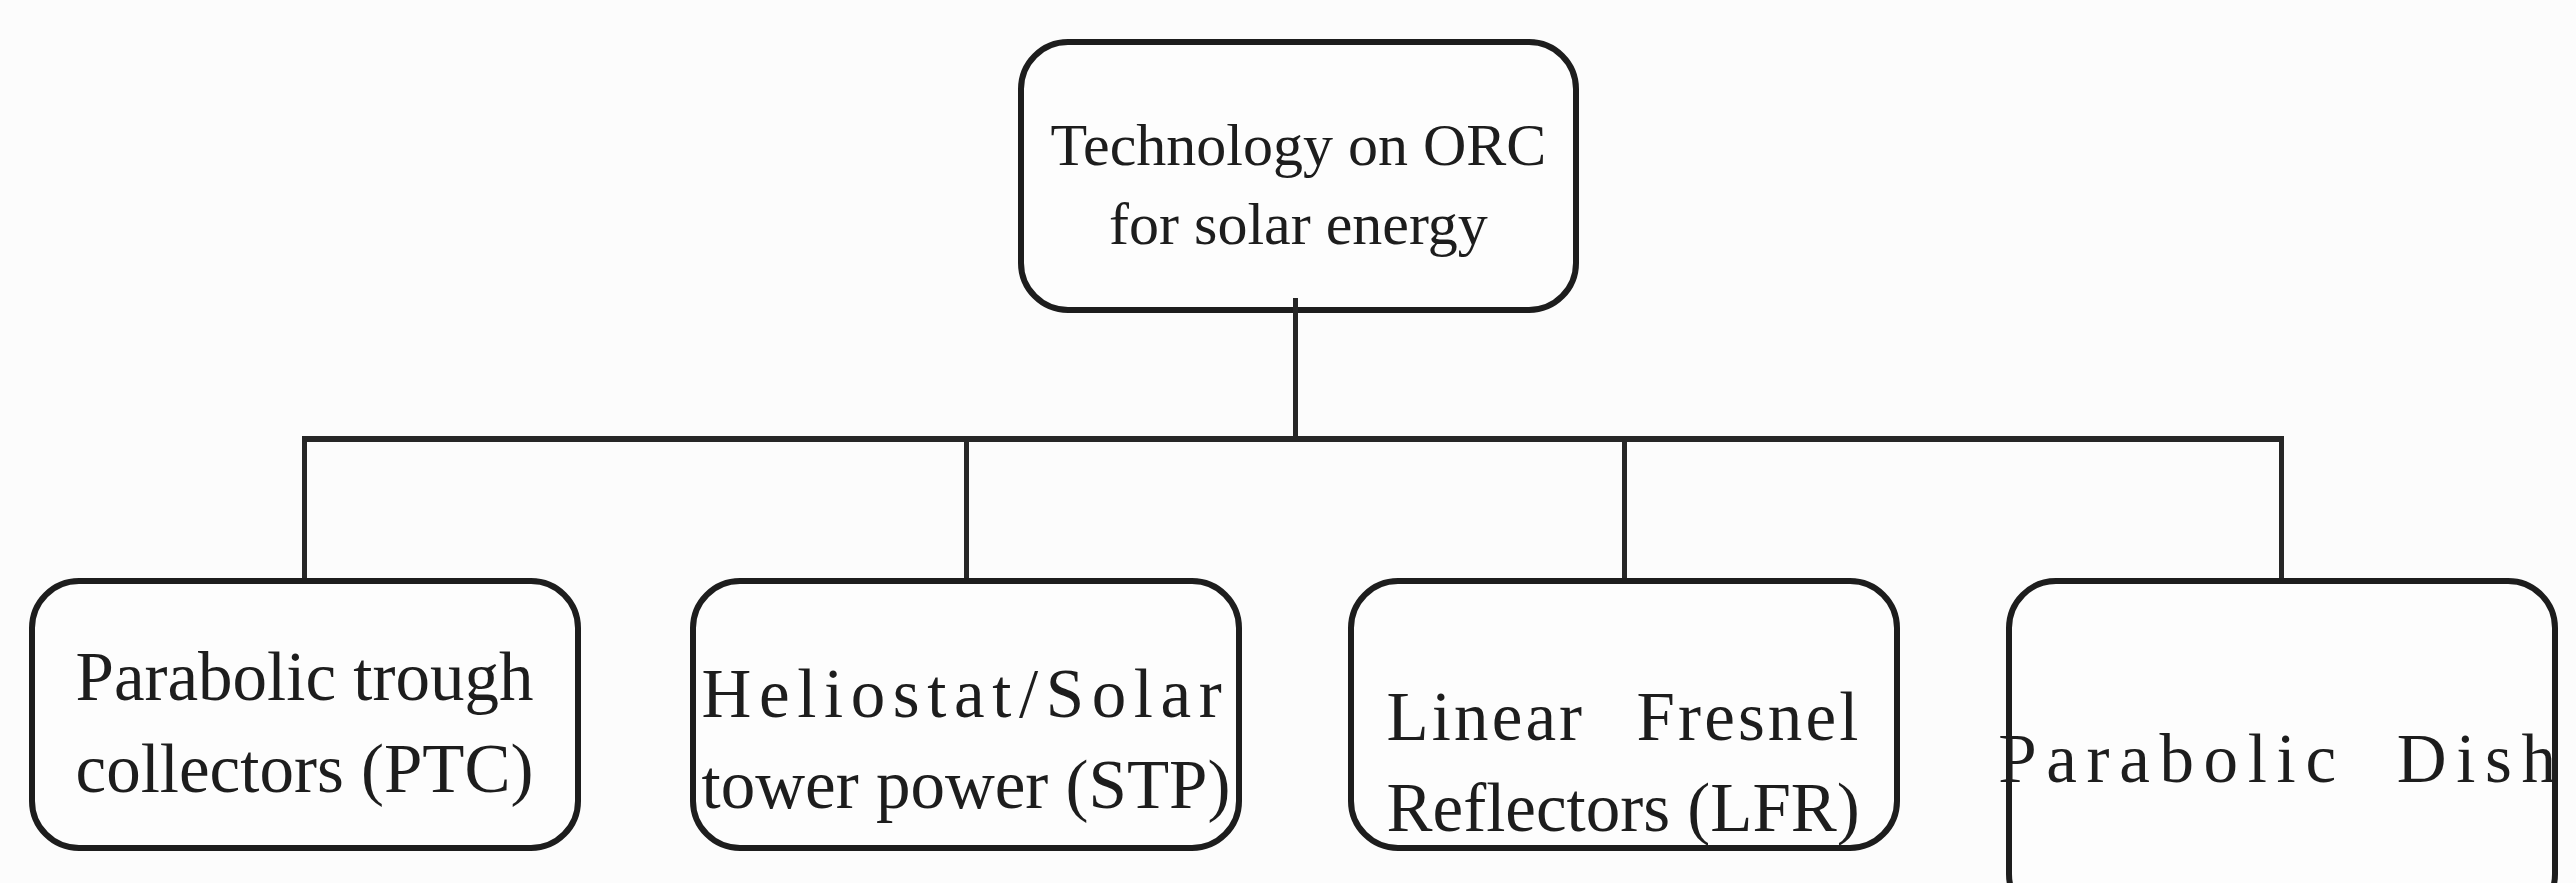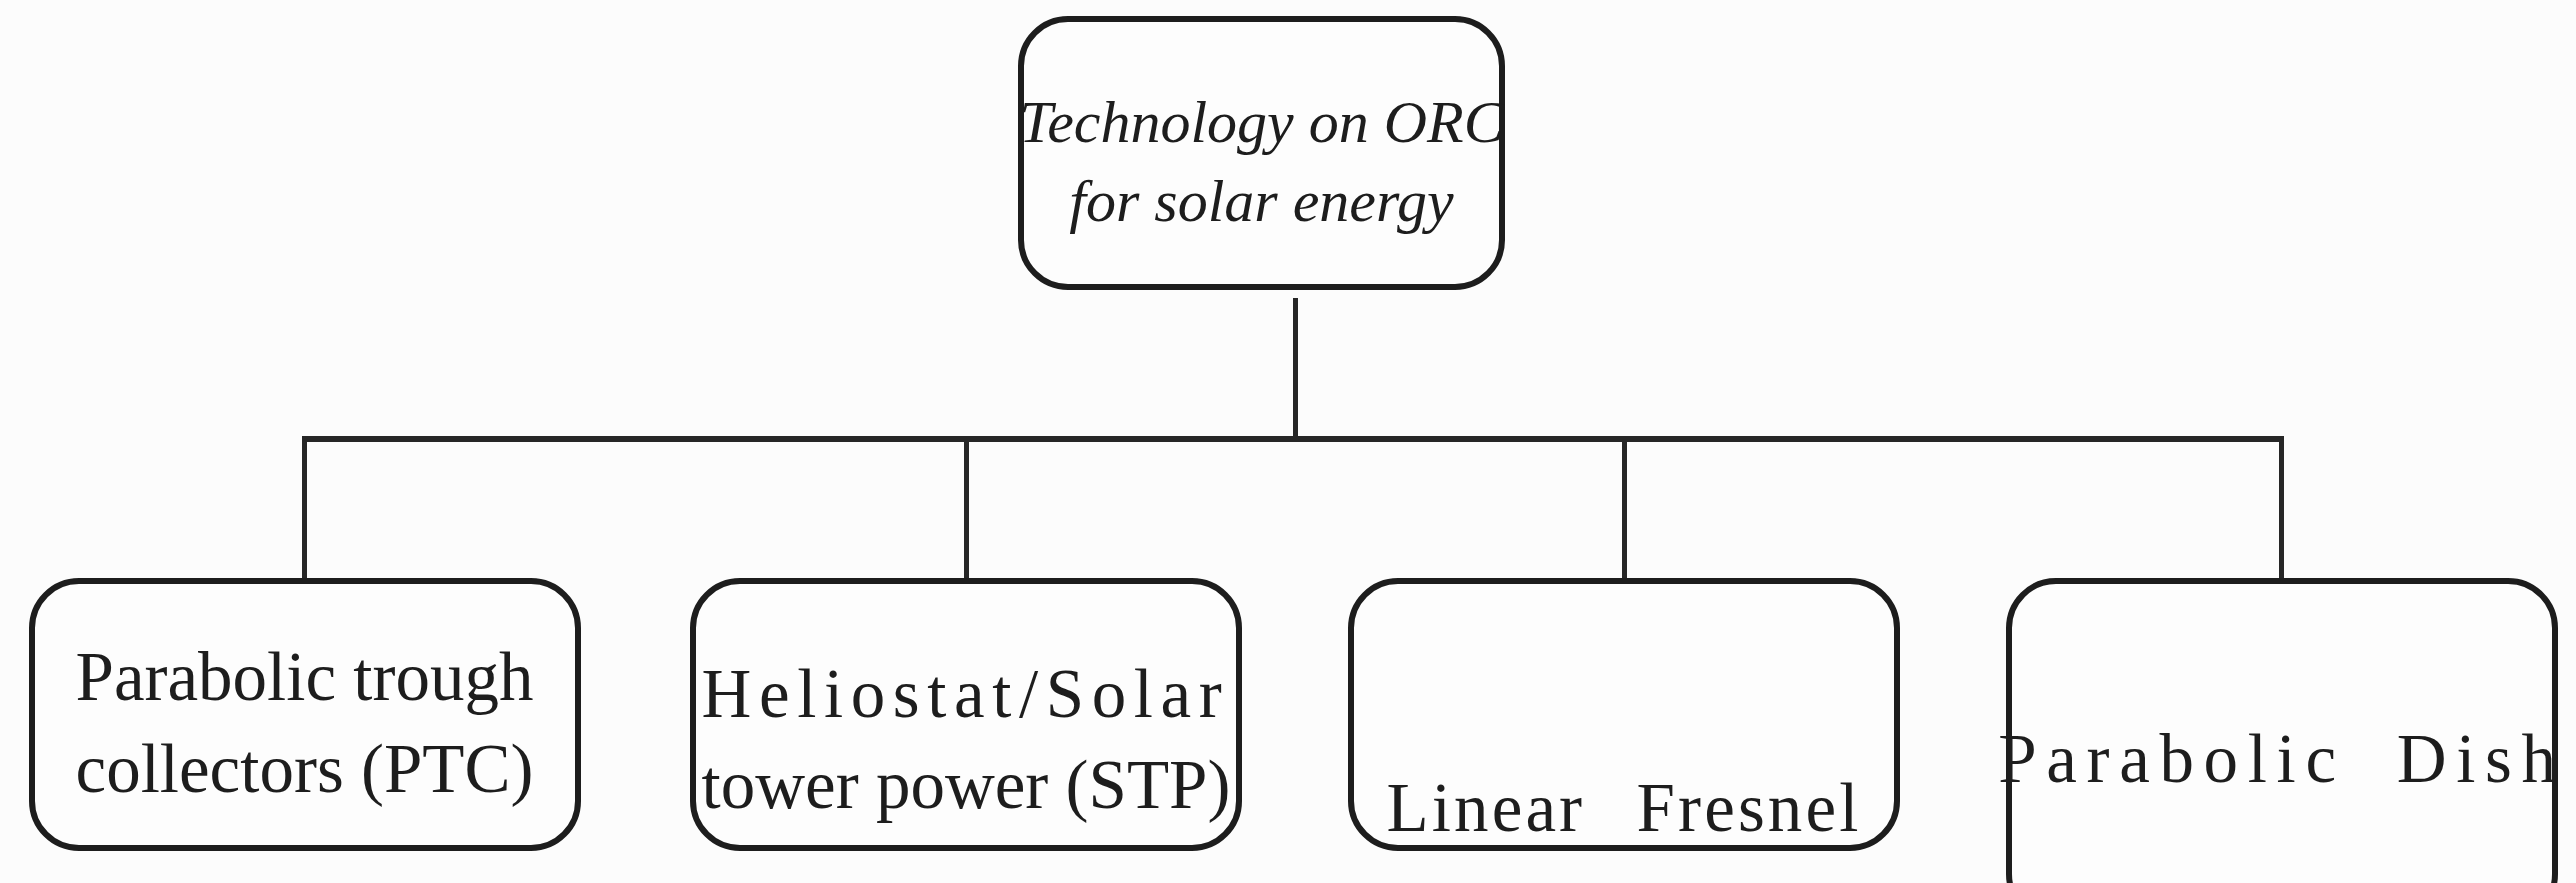--- a/index.html
+++ b/index.html
@@ -33,21 +33,21 @@
     line-height: 1.32;
     color: #1d1d1d;
     transform: translateY(8.6px);
     white-space: nowrap;
   }
   .node.root-node .tb {
     text-align: center;
     font-size: 60px;
   }
   
-  .root-node { left: 1018px; top: 16px;  width: 487px; height: 274px; font-style: italic; }
+  .root-node { left: 1018px; top: 39px;  width: 561px; height: 274px; }
   .n1        { left: 28.5px;   top: 578px; width: 552px; height: 273px; }
   .n2        { left: 690px;  top: 578px; width: 552px; height: 273px; }
   .n3        { left: 1348px; top: 578px; width: 552px; height: 273px; align-items: flex-end; }
   .n4        { left: 2006px; top: 578px; width: 552px; height: 346px; }
   
   .stretch-ls   { letter-spacing: 0.11em; margin-top: 33px; }
   .stretch-ws   { letter-spacing: 0.045em; word-spacing: 0.45em; }
   .stretch-both { letter-spacing: 0.14em;  word-spacing: 0.35em; }
   
   .line {
@@ -91,20 +91,21 @@
   <div class="node n2">
     <div class="tb">
       <div class="stretch-ls">Heliostat/Solar</div>
       <div>tower power (STP)</div>
     </div>
   </div>
 
   <div class="node n3">
     <div class="tb">
       <div class="stretch-ws">Linear Fresnel</div>
+      <div>Reflectors (LFR)</div>
     </div>
   </div>
 
   <div class="node n4">
     <div class="tb">
       <div class="stretch-both">Parabolic Dish</div>
     </div>
   </div>
 
 </div>

